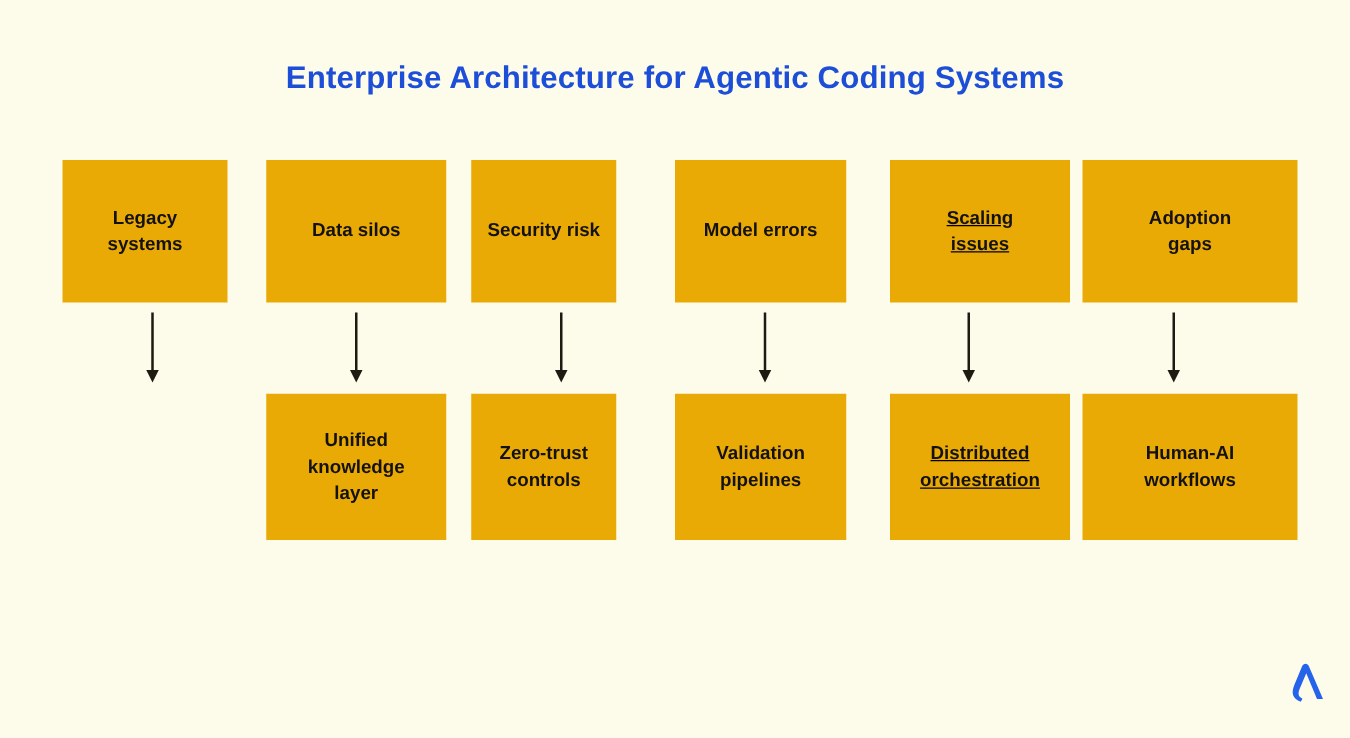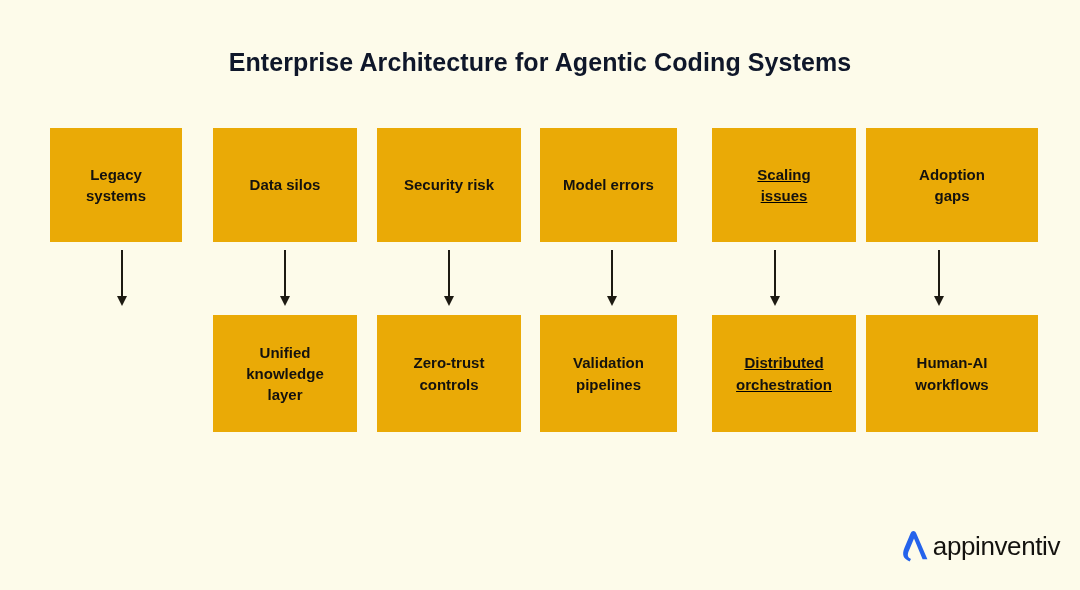--- a/index.html
+++ b/index.html
@@ -22,21 +22,21 @@
   }
 
   .diagram-title {
     position: absolute;
     left: 0;
     top: 48px;
     width: 1080px;
     text-align: center;
     font-size: 25px;
     font-weight: bold;
-    color: #0f172a;
+    color: #1d4ed8;
     letter-spacing: 0.1px;
   }
 
   
   .node-box {
     position: absolute;
     background: #EAAA06;
     display: flex;
     align-items: center;
     justify-content: center;
@@ -52,21 +52,21 @@
     white-space: pre-line;
   }
 
   
   .row-top  { top: 128px; height: 114px; }
   .row-bot  { top: 315px; height: 117px; }
 
   
   .col-0 { left: 50px;  width: 132px; }
   .col-1 { left: 213px; width: 144px; }
-  .col-2 { left: 377px; width: 144px; }
+  .col-2 { left: 377px; width: 116px; }
   .col-3 { left: 540px; width: 137px; }
   .col-4 { left: 712px; width: 144px; text-decoration: underline; }
   .col-5 { left: 866px; width: 172px; }
 
   
   .arrow {
     position: absolute;
     top: 250px;
     width: 14px;
     height: 58px;
@@ -193,16 +193,15 @@
 workflows</span>
   </div>
 
   <div class="logo">
     <svg class="logo-mark" viewBox="0 0 30 32">
       <path d="M17.2 3.2 L28.4 29.2 L23.6 29.2 L15.0 8.6 L10.0 20.4
                C8.0 25.0 8.6 27.3 12.0 28.9 L10.6 31.4
                C4.2 29.0 2.6 24.6 5.6 17.6 L11.6 3.2
                C12.3 1.6 13.3 0.9 14.4 0.9 C15.6 0.9 16.6 1.6 17.2 3.2 Z" fill="#2563EB"></path>
     </svg>
-    <span class="logo-text">appinventiv</span>
   </div>
 
 </div>
 
 </body></html>

